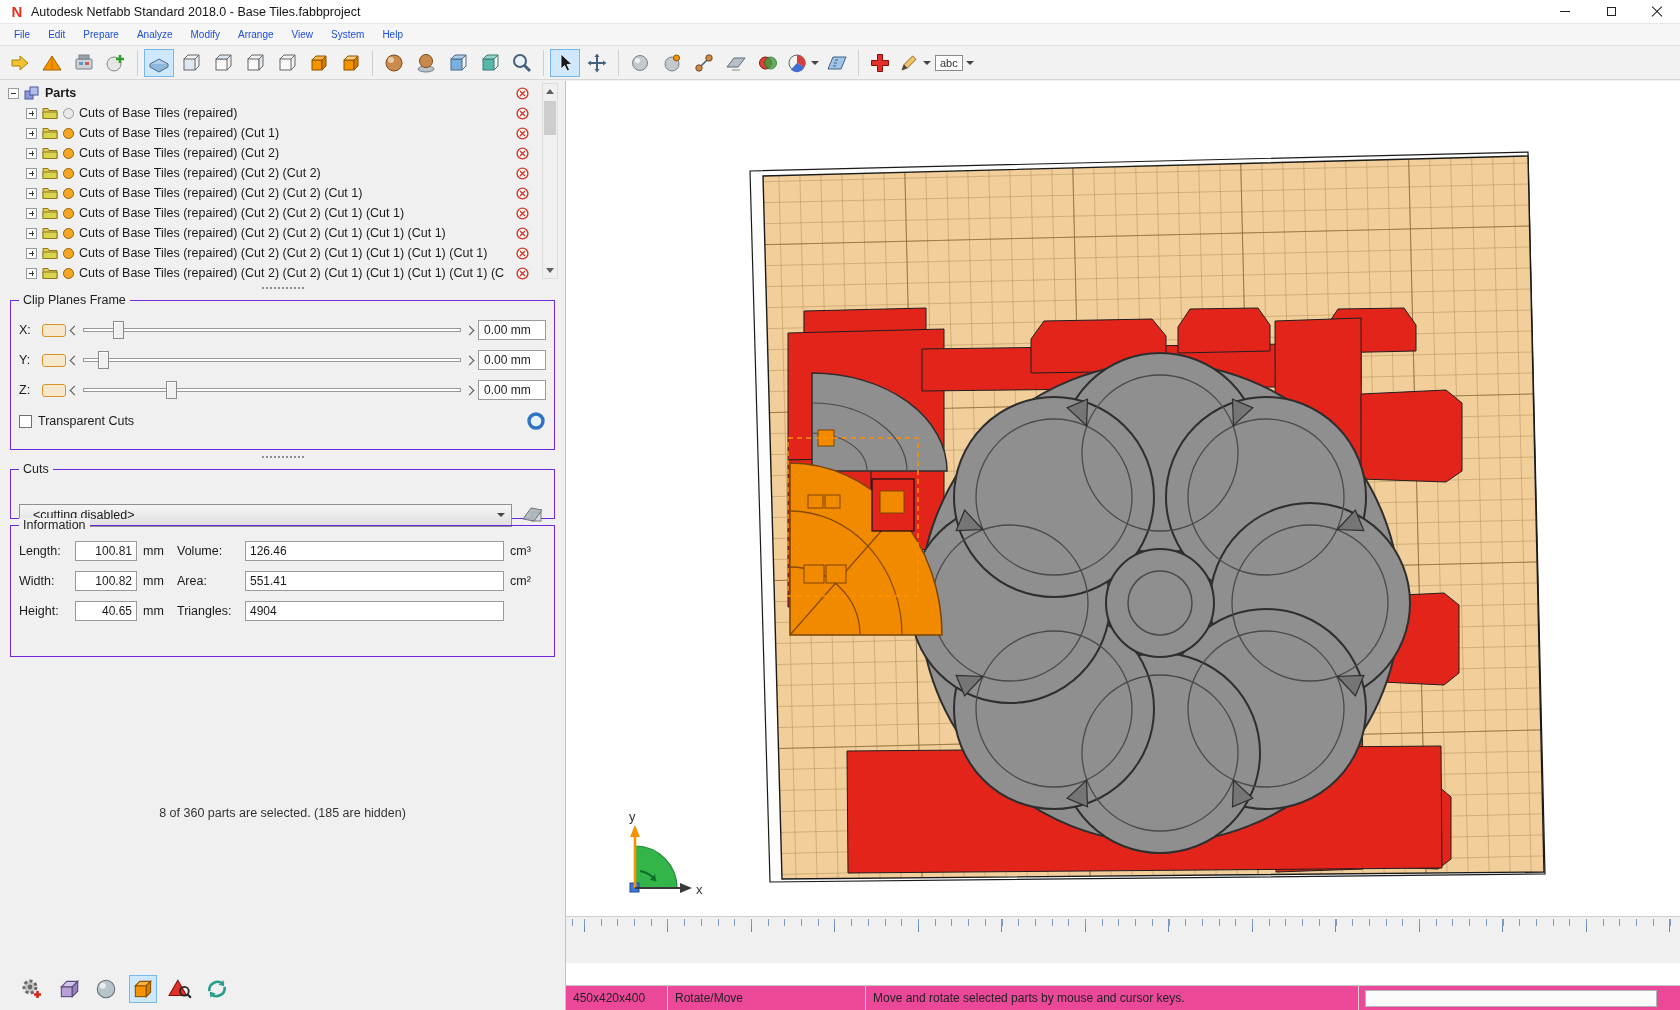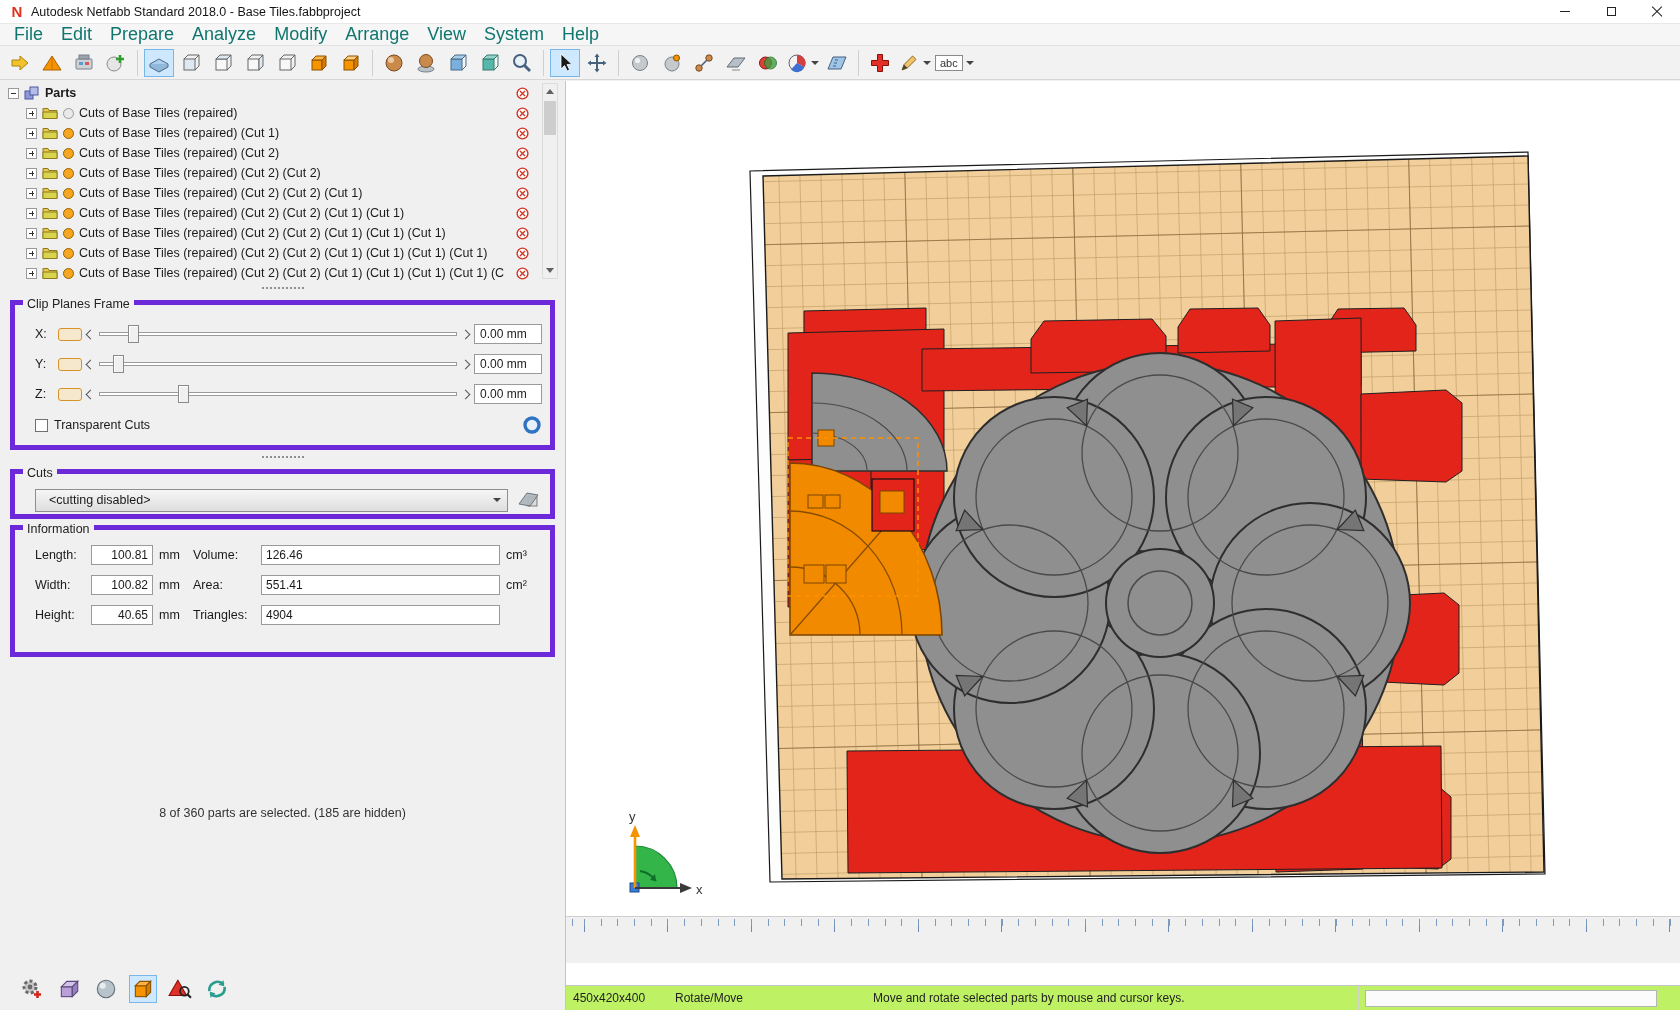--- a/index.html
+++ b/index.html
@@ -15,21 +15,21 @@
   .wctrls { margin-left:auto; display:flex; height:100%; }
   .wbtn { width:46px; height:100%; display:flex; align-items:center; justify-content:center; position:relative; }
   .ico-min { width:10px; height:1px; background:#222; }
   .ico-max { width:9px; height:9px; border:1px solid #222; }
   .ico-close { position:relative; width:12px; height:12px; }
   .ico-close::before,.ico-close::after { content:""; position:absolute; left:-1px; top:5.5px; width:14px; height:1.2px; background:#222; }
   .ico-close::before{ transform:rotate(45deg);} .ico-close::after{ transform:rotate(-45deg);}
 
   
   .menubar { height:22px; background:#f6f6f6; display:flex; align-items:center; padding-left:5px; border-bottom:1px solid #e2e2e2; }
-  .menu-item { padding:3px 9px; font-size:18px; color:#0f766e; }
+  .menu-item { padding:3px 9px; font-size:10px; color:#1d4ed8; }
 
   
   .toolbar { height:34px; background:#f2f2f2; border-bottom:1px solid #d6d6d6; display:flex; align-items:center; padding:0 4px; }
   .tbtn { height:28px; min-width:30px; display:flex; align-items:center; justify-content:center; margin:0 1px; border:1px solid transparent; }
   .tbtn.sel { background:#cde8ff; border-color:#79b7e8; }
   .tsep { width:1px; height:26px; background:#cfcfcf; margin:0 5px; }
   .caret { width:0; height:0; border-left:4px solid transparent; border-right:4px solid transparent; border-top:4px solid #444; margin-left:3px; }
   .abc-box { border:1px solid #8a8a8a; background:#fff; font-size:11px; padding:1px 4px; color:#333; }
 
   
@@ -53,40 +53,40 @@
   .sarrow { position:absolute; left:0; right:0; height:15px; display:flex; align-items:center; justify-content:center; background:#f0f0f0; }
   .sarrow.up{ top:0; } .sarrow.down{ bottom:0; }
   .tri-up { width:0;height:0;border-left:4px solid transparent;border-right:4px solid transparent;border-bottom:5px solid #606060; }
   .tri-down { width:0;height:0;border-left:4px solid transparent;border-right:4px solid transparent;border-top:5px solid #606060; }
   .sthumb { position:absolute; left:1px; right:1px; top:17px; height:34px; background:#cdcdcd; }
 
   .splitter { height:13px; display:flex; align-items:center; justify-content:center; }
   .splitter::after { content:""; width:42px; border-top:2px dotted #8f8f8f; }
 
   
-  .gbox { position:relative; border:5px solid #6d28d9; margin:6px 10px 0 10px; padding:14px 8px 8px 20px; }
+  .gbox { position:relative; border:1px solid #6d28d9; margin:6px 10px 0 10px; padding:14px 8px 8px 8px; }
   .gbox-label { position:absolute; top:-8px; left:8px; background:#f0f0f0; padding:0 4px; font-size:12.5px; color:#222; }
 
   
   .clipbox { height:150px; }
   .srow { display:flex; align-items:center; gap:5px; height:30px; }
   .axlab { width:18px; }
   .ptoggle { width:24px; height:13px; border:1px solid #d8922a; background:#f6e8cd; border-radius:3px; flex:none; }
   .chl,.chr { width:7px; height:7px; border-left:1.6px solid #555; border-bottom:1.6px solid #555; flex:none; }
   .chl{ transform:rotate(45deg);} .chr{ transform:rotate(225deg);}
   .track { flex:1; position:relative; height:18px; }
   .channel { position:absolute; left:0; right:0; top:7px; height:4px; background:#fff; border:1px solid #9a9a9a; }
   .thumb { position:absolute; top:0; width:11px; height:18px; background:#f0f0f0; border:1px solid #8a8a8a; box-shadow:inset 1px 1px 0 #ffffff; }
   .valbox { width:68px; height:20px; border:1px solid #9a9a9a; background:#fff; display:flex; align-items:center; padding-left:5px; font-size:12px; flex:none; }
   .ckrow { display:flex; align-items:center; gap:6px; margin-top:6px; }
   .ckbox { width:13px; height:13px; border:1px solid #707070; background:#fff; flex:none; }
 
   
   .cutsbox { height:50px; }
-  .cutrow { display:flex; align-items:center; gap:8px; }
+  .cutrow { display:flex; align-items:center; gap:8px;margin-top:19px; }
   .combo { flex:1; height:23px; border:1px solid #8f8f8f; background:linear-gradient(#f6f6f6,#dedede); display:flex; align-items:center; padding:0 6px 0 13px; }
   .combo .txt { flex:1; }
 
   
   .infobox { height:132px; }
   .igrid { display:grid; grid-template-columns:50px 62px 28px 62px 1fr 36px; grid-auto-rows:22px; row-gap:8px; column-gap:6px; align-items:center; }
   .ibox { height:20px; border:1px solid #9a9a9a; background:#fff; display:flex; align-items:center; padding:0 4px; font-size:12px; }
   .ibox.r { justify-content:flex-end; }
 
   .empty-area { flex:1; display:flex; align-items:center; justify-content:center; color:#333; }
@@ -102,21 +102,21 @@
     background-image:repeating-linear-gradient(to right,#7d9bbf 0,#7d9bbf 1px,transparent 1px,transparent 16.7px);
     background-position:18px 0; }
   .ticks-major { position:absolute; top:2px; left:0; right:0; height:13px;
     background-image:repeating-linear-gradient(to right,#6b8bb5 0,#6b8bb5 1px,transparent 1px,transparent 83.5px);
     background-position:18px 0; }
   .ruler-labels { position:absolute; top:17px; left:0; display:flex; margin-left:-23px; }
   .rlab { flex:0 0 83.5px; text-align:center; font-size:11.5px; color:#333; }
   .vgap { flex:1; background:#fff; }
 
   
-  .statusbar { height:25px; background:#bef264; border-top:1px solid #c6c6c6; display:flex; align-items:center; font-size:12px; color:#222; }
+  .statusbar { height:25px; background:#ec4899; border-top:1px solid #c6c6c6; display:flex; align-items:center; font-size:12px; color:#222; }
   .sb-cell { height:100%; display:flex; align-items:center; padding:0 7px; border-right:1px solid #d2d2d2; }
   .sb-dim { width:102px; }
   .sb-mode { width:198px; }
   .sb-hint { width:493px; }
   .sb-progress { width:292px; height:17px; border:1px solid #b5b5b5; background:#fbfbfb; margin-left:6px; }
 </style>
 </head>
 <body>
 
 <div class="app">

